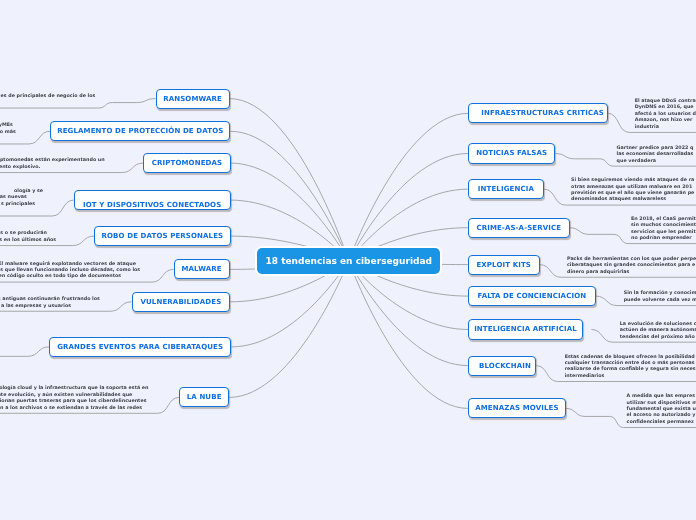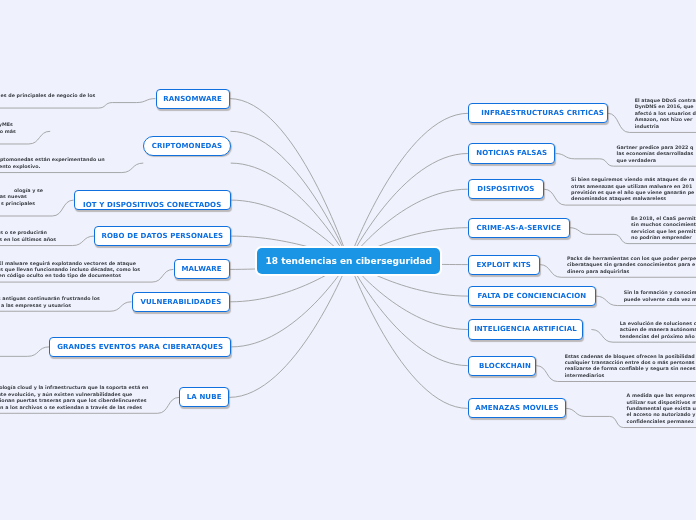--- a/index.html
+++ b/index.html
@@ -59,23 +59,26 @@
       <path d="M467.80,365.60 C402.32,365.60 348.75,260.85 348.75,260.85" fill="none" stroke="#9a9a9a" stroke-width="0.85"></path>
       <path d="M536.20,365.60 C548.00,365.60 545.90,381.50 557.70,381.50 L696,381.50" fill="none" stroke="#9a9a9a" stroke-width="0.85"></path>
       <path d="M467.80,408.40 C402.32,408.40 348.75,260.85 348.75,260.85" fill="none" stroke="#9a9a9a" stroke-width="0.85"></path>
       <path d="M566.00,408.40 C576.00,408.40 575.00,416.43 585.00,416.43 L609.60,416.43 C617.60,416.43 615.60,427.53 623.60,427.53 L696,427.53" fill="none" stroke="#9a9a9a" stroke-width="0.85"></path>
     </svg>
   <div id="nodes">
       <div class="node" style="left: 155.5px; top: 88.5px; width: 74.1px; height: 20.2px;">
         <span>RANSOMWARE</span>
       </div>
       <div class="desc-line" style="top: 92.95px; right: 600.6px;">es de principales de negocio de los</div>
+      <div class="node" style="left: 50.2px; top: 121.2px; width: 180.2px; height: 20.2px;">
+        <span>REGLAMENTO DE PROTECCIÓN DE DATOS</span>
+      </div>
       <div class="desc-line" style="top: 122.43px; right: 683.1px;">yMEs</div>
       <div class="desc-line" style="top: 128.88px; right: 680.1px;">o más</div>
-      <div class="node" style="left: 143.3px; top: 136px; width: 87.4px; height: 20.2px; border-radius: 10px;">
+      <div class="node" style="left: 143.3px; top: 153px; width: 87.4px; height: 20.2px;">
         <span>CRIPTOMONEDAS</span>
       </div>
       <div class="desc-line" style="top: 157.45px; right: 591.3px;">ptomonedas están experimentando un</div>
       <div class="desc-line" style="top: 163.9px; right: 655.7px;">ento explosivo.</div>
       <div class="node" style="left: 73.7px; top: 190px; width: 157px; height: 20.2px; align-items: flex-end;">
         <span>IOT Y DISPOSITIVOS CONECTADOS</span>
       </div>
       <div class="desc-line" style="top: 188px; right: 652.9px;">ología y se</div>
       <div class="desc-line" style="top: 194.45px; right: 669.1px;">as nuevas</div>
       <div class="desc-line" style="top: 200.9px; right: 660.8px;">s principales</div>
@@ -113,21 +116,21 @@
       <div class="desc-line" style="top: 110.87px; left: 634.7px;">afectó a los usuarios d</div>
       <div class="desc-line" style="top: 117.32px; left: 634.7px;">Amazon, nos hizo ver</div>
       <div class="desc-line" style="top: 123.77px; left: 634.7px;">industria</div>
       <div class="node" style="left: 467.9px; top: 143.4px; width: 87.6px; height: 20.2px;">
         <span>NOTICIAS FALSAS</span>
       </div>
       <div class="desc-line" style="top: 144.62px; left: 616.6px;">Gartner predice para 2022 q</div>
       <div class="desc-line" style="top: 151.07px; left: 616.6px;">las economías desarrolladas</div>
       <div class="desc-line" style="top: 157.52px; left: 616.6px;">que verdadera</div>
       <div class="node" style="left: 467.8px; top: 179.1px; width: 76.2px; height: 20.2px;">
-        <span>DISPOSITIVOS</span>
+        <span>INTELIGENCIA</span>
       </div>
       <div class="desc-line" style="top: 177.1px; left: 571.1px;">Si bien seguiremos viendo más ataques de ra</div>
       <div class="desc-line" style="top: 183.55px; left: 571.1px;">otras amenazas que utilizan malware en 201</div>
       <div class="desc-line" style="top: 190px; left: 571.1px;">previsión es que el año que viene ganarán pe</div>
       <div class="desc-line" style="top: 196.45px; left: 571.1px;">denominados ataques malwareless</div>
       <div class="node" style="left: 467.8px; top: 217.6px; width: 102px; height: 20.2px;">
         <span>CRIME-AS-A-SERVICE</span>
       </div>
       <div class="desc-line" style="top: 215.6px; left: 631px;">En 2018, el CaaS permit</div>
       <div class="desc-line" style="top: 222.05px; left: 631px;">sin muchos conocimient</div>

